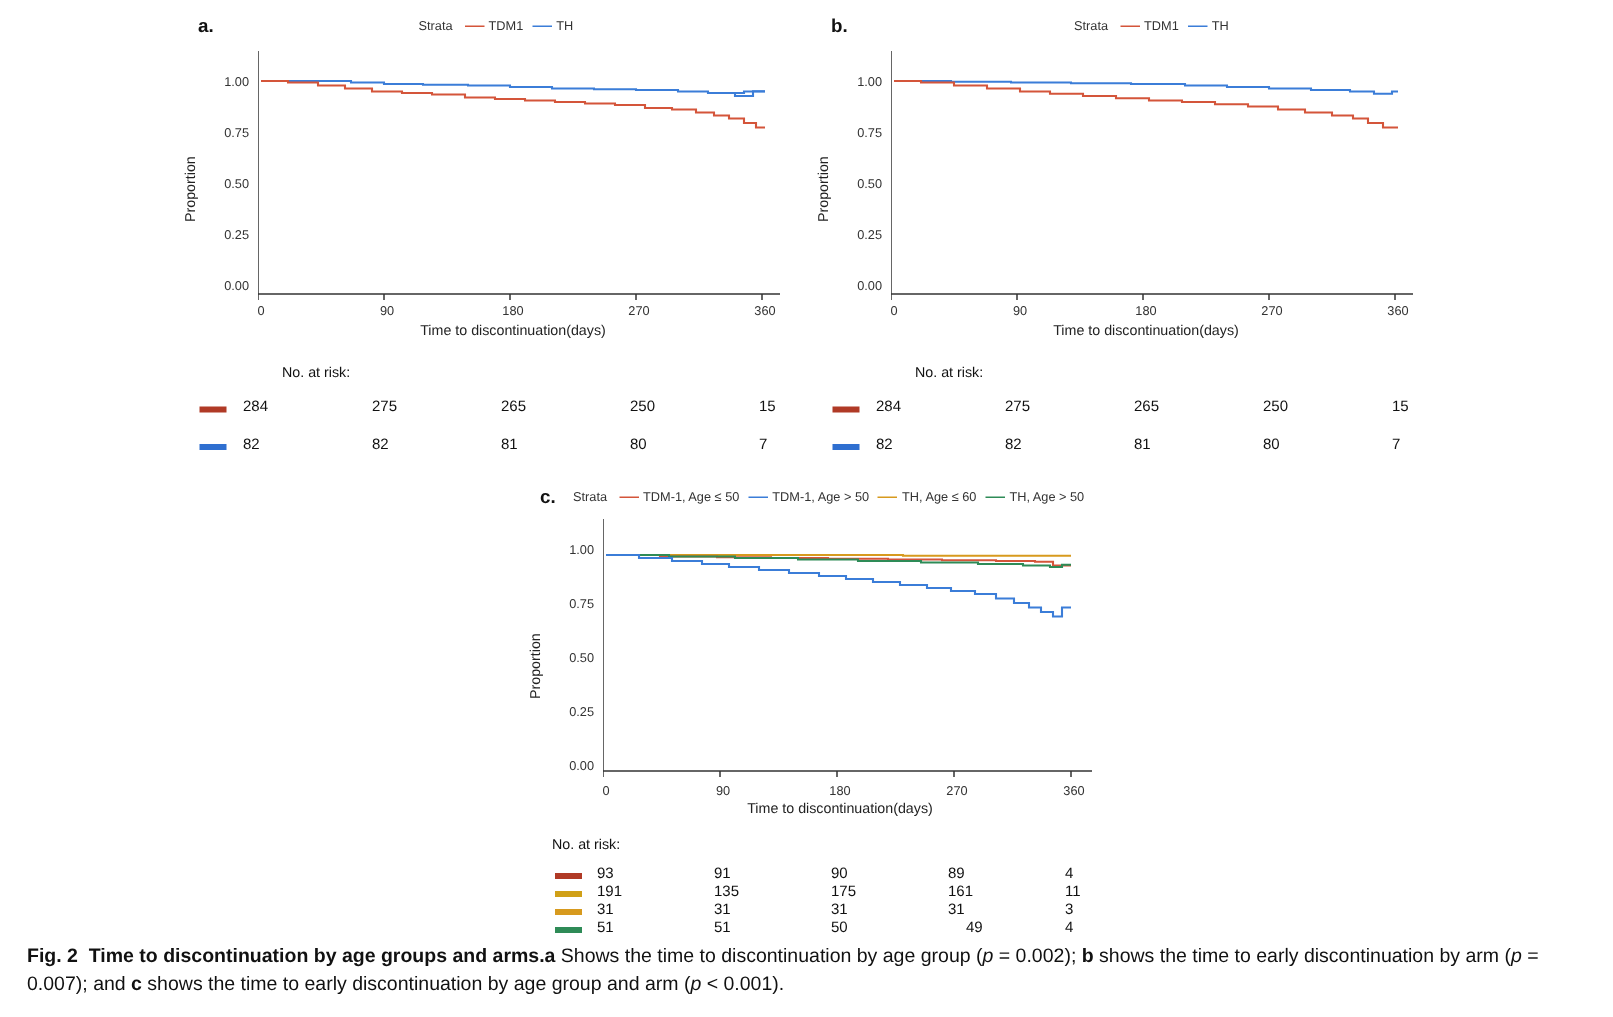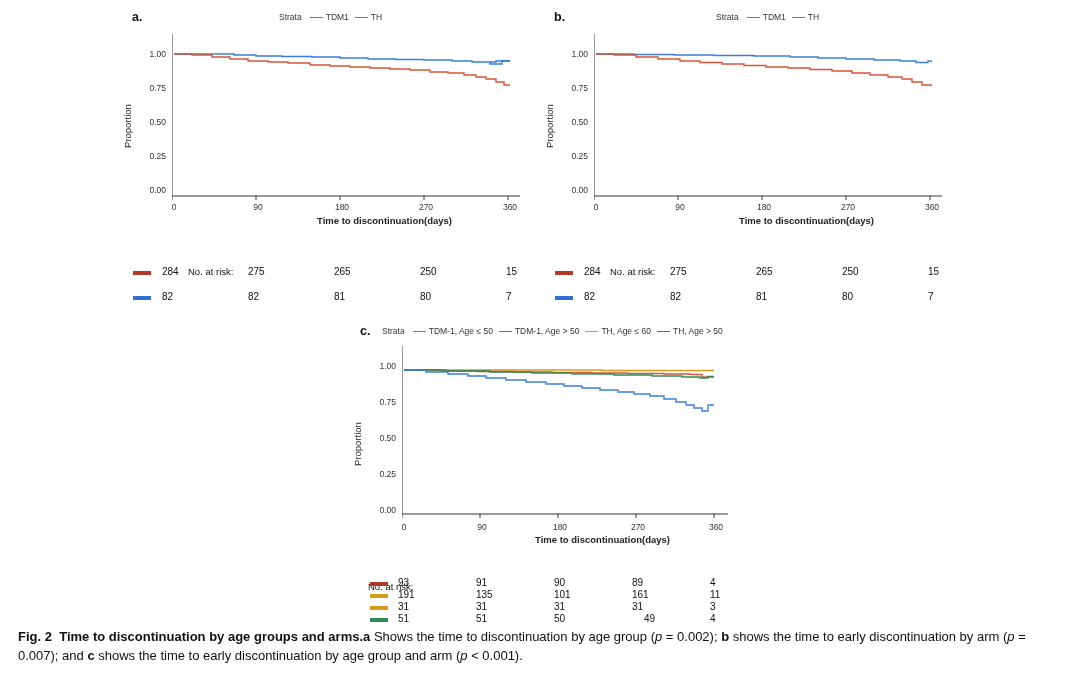--- a/index.html
+++ b/index.html
@@ -73,30 +73,28 @@
     font-size: 9.5px;
     color: #222;
     transform-origin: 0 0;
     transform: rotate(-90deg);
     white-space: nowrap;
   }
   .xlabel {
     position: absolute;
     font-size: 9.5px;
     color: #222;
-    text-align: right;
-    white-space: nowrap;
-    font-weight: bold;
+    text-align: center;
+    white-space: nowrap;
   }
   .risk-title {
     position: absolute;
     font-size: 9.5px;
     color: #111;
     white-space: nowrap;
-    margin-top: 23px;
   }
   .risk-swatch {
     position: absolute;
     height: 3.5px;
     width: 18px;
   }
   .risk-val {
     position: absolute;
     font-size: 10px;
     color: #111;
@@ -320,21 +318,21 @@
   <div class="risk-swatch" style="left:120px;top:264px;background:#B03A26;"></div>
   <div class="risk-val" style="left:148px;top:259px;">93</div>
   <div class="risk-val" style="left:226px;top:259px;">91</div>
   <div class="risk-val" style="left:304px;top:259px;">90</div>
   <div class="risk-val" style="left:382px;top:259px;">89</div>
   <div class="risk-val" style="left:460px;top:259px;">4</div>
 
   <div class="risk-swatch" style="left:120px;top:276px;background:#D0A017;"></div>
   <div class="risk-val" style="left:148px;top:271px;">191</div>
   <div class="risk-val" style="left:226px;top:271px;">135</div>
-  <div class="risk-val" style="left:304px;top:271px;">101</div>
+  <div class="risk-val" style="left:304px;top:271px;">175</div>
   <div class="risk-val" style="left:382px;top:271px;">161</div>
   <div class="risk-val" style="left:460px;top:271px;">11</div>
 
   <div class="risk-swatch" style="left:120px;top:288px;background:#D79A1E;"></div>
   <div class="risk-val" style="left:148px;top:283px;">31</div>
   <div class="risk-val" style="left:226px;top:283px;">31</div>
   <div class="risk-val" style="left:304px;top:283px;">31</div>
   <div class="risk-val" style="left:382px;top:283px;">31</div>
   <div class="risk-val" style="left:460px;top:283px;">3</div>
 

